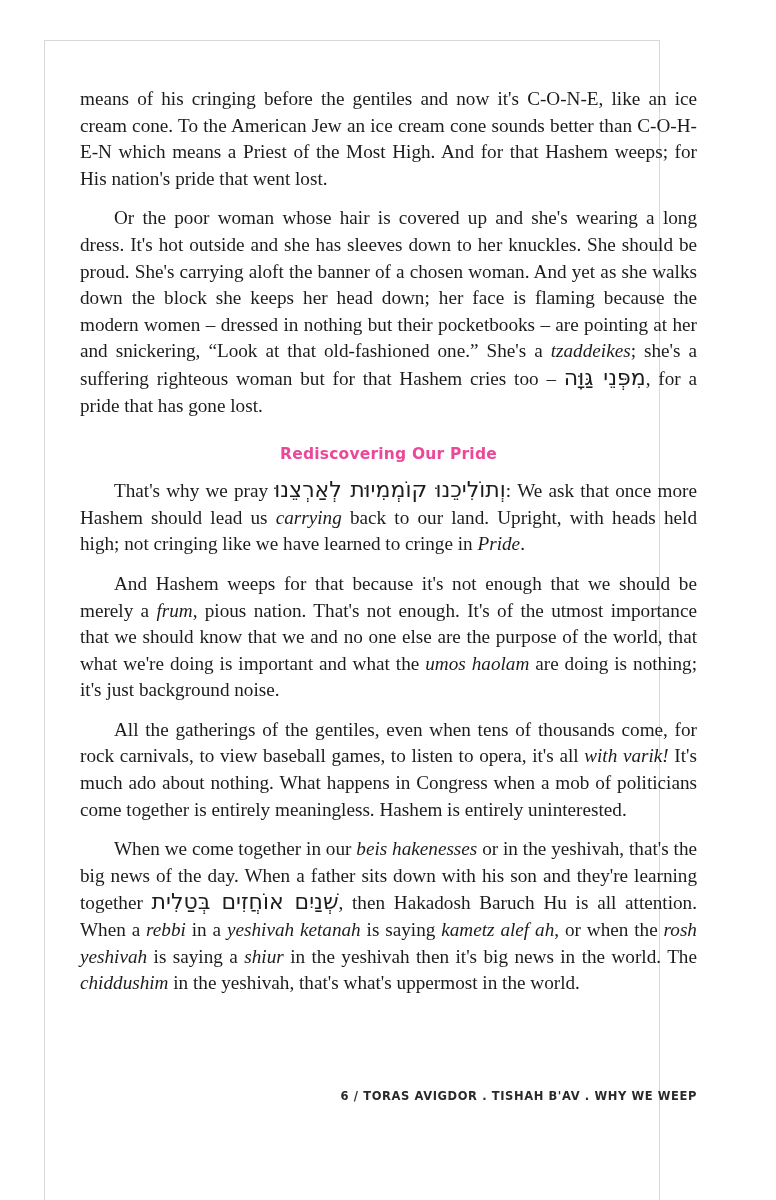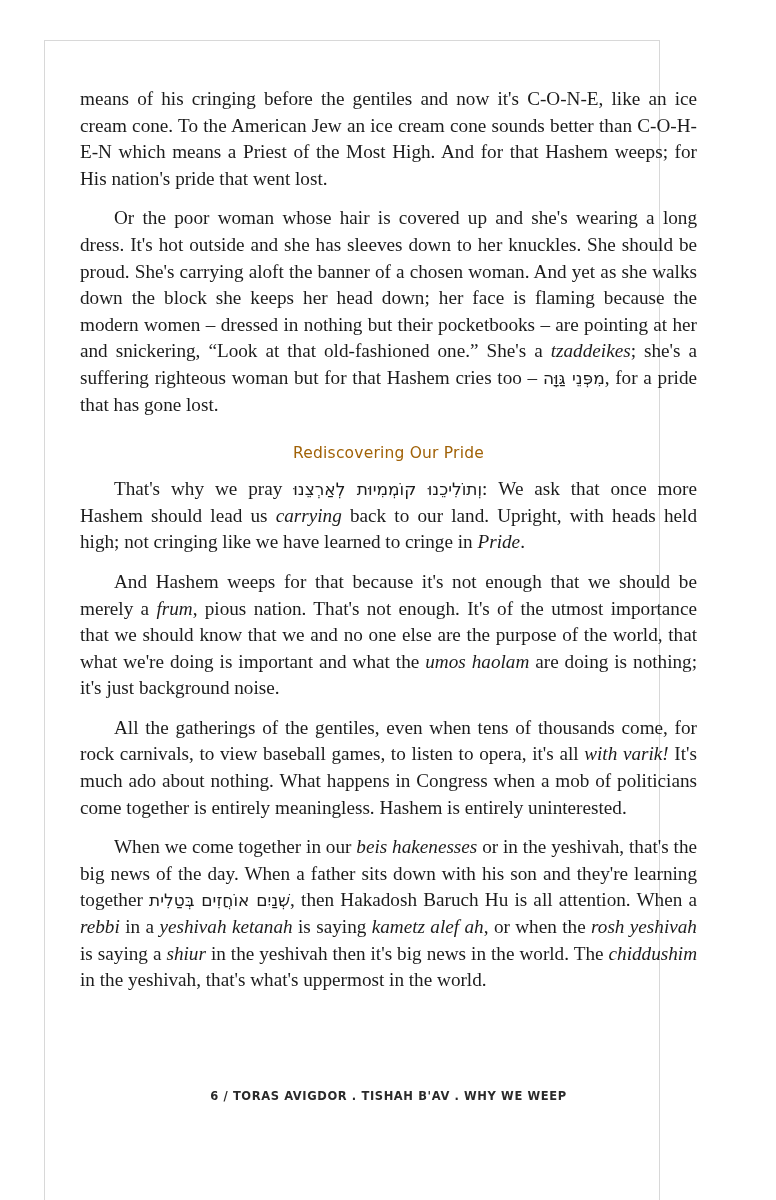--- a/index.html
+++ b/index.html
@@ -43,39 +43,39 @@
     text-indent: 34px;
     margin-top: 13px;
   }
   p.body-par.first {
     margin-top: 0;
   }
   .heading {
     margin: 26px 0 14px 0;
     text-align: center;
     font-family: "DejaVu Sans", sans-serif;
-    font-weight: normal;
+    font-weight: bold;
     font-size: 15.5px;
     letter-spacing: 0.2px;
-    color: #a16207;
+    color: #ec4899;
   }
   .heb {
     font-family: "DejaVu Sans", sans-serif;
-    font-size: 17px;
+    font-size: 22px;
     direction: rtl;
     unicode-bidi: isolate;
   }
   em.it {
   }
   .footer {
     position: absolute;
     left: 35px;
     top: 1048px;
     width: 617px;
-    text-align: center;
+    text-align: right;
     font-family: "DejaVu Sans", sans-serif;
     font-weight: bold;
     font-size: 11.5px;
     letter-spacing: 0.6px;
     color: #2a2a2a;
   }
 </style>
 </head>
 <body>
 

